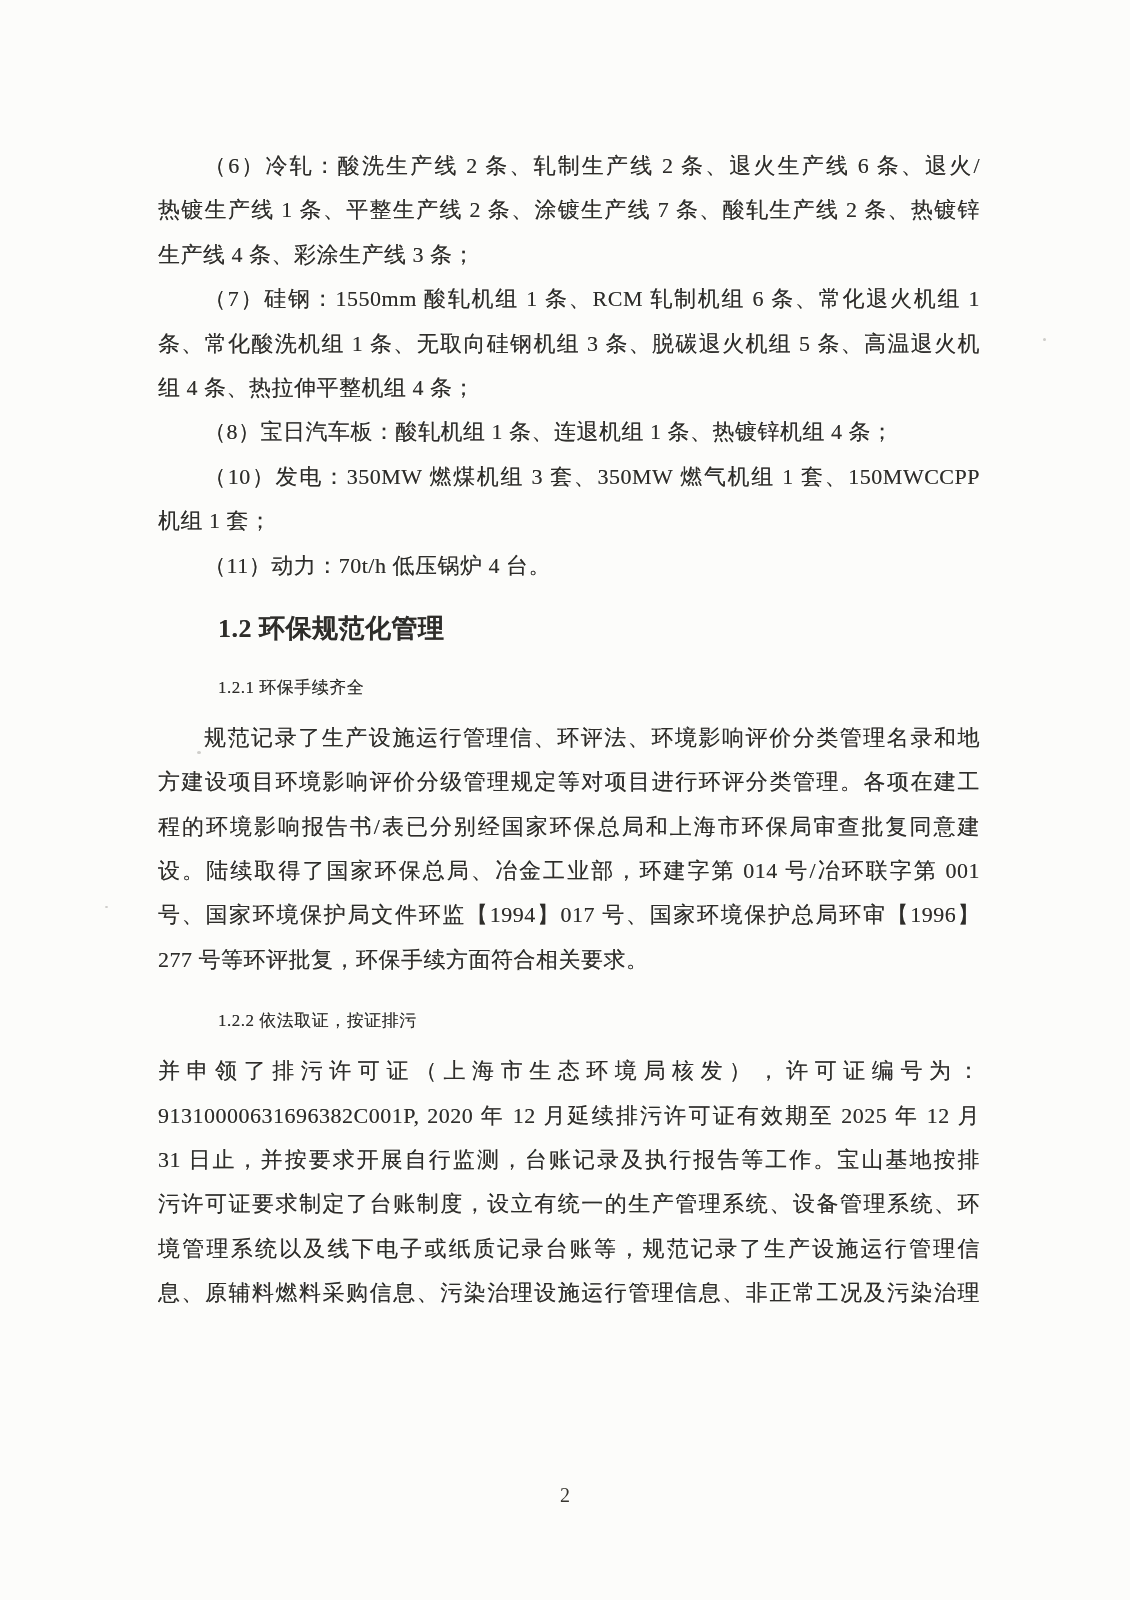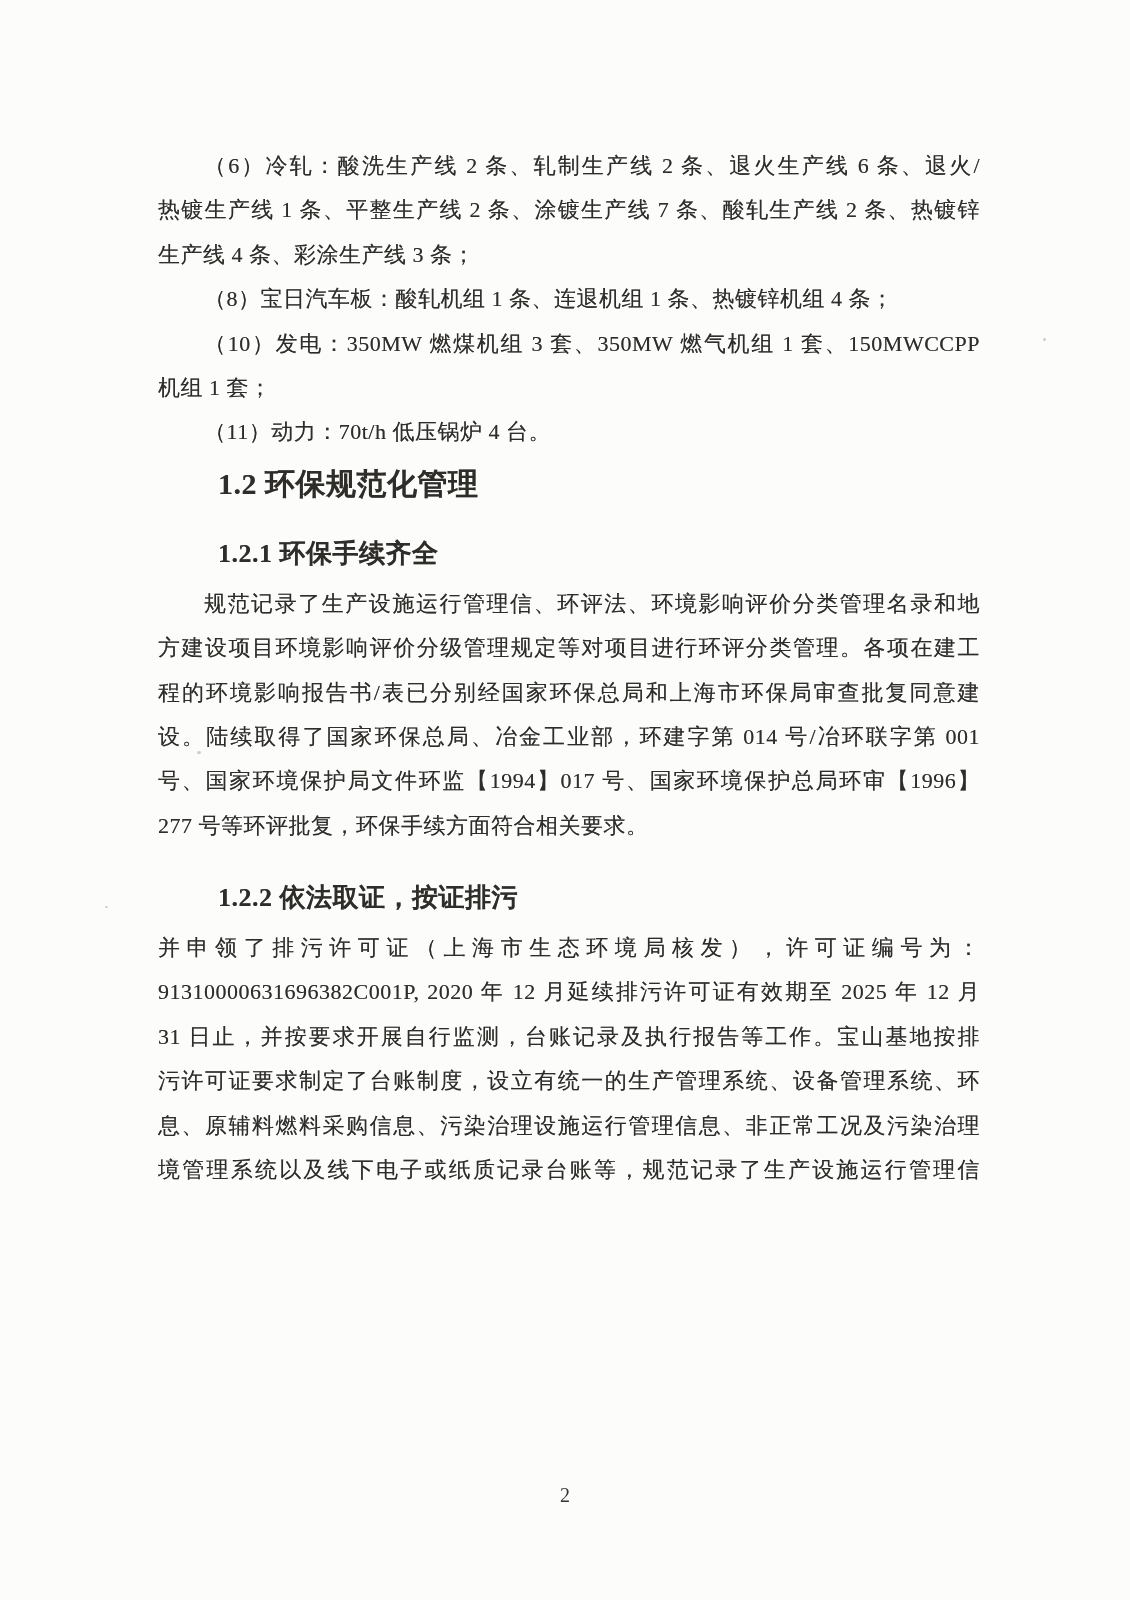--- a/index.html
+++ b/index.html
@@ -35,34 +35,34 @@
     height: 44.4px;
     overflow: hidden;
     text-align: justify;
     letter-spacing: 0.5px;
     text-shadow: 0 0 0.6px rgba(46, 45, 42, 0.55);
     white-space: normal;
   }
   .line.fill { text-align-last: justify; }
   .line.first { text-indent: 46px; font-family: Liberation Serif, serif; }
   h2.h2 {
-    margin: 9px 0 0 0;
+    margin: 21px 0 0 0;
     padding-left: 60px;
-    font-size: 30px;
+    font-size: 26px;
     line-height: 40px;
     font-weight: bold;
     letter-spacing: 0.5px;
     text-shadow: 0 0 0.6px rgba(46, 45, 42, 0.55);
   }
   h3.h3 {
-    margin: 32px 0 0 0;
+    margin: 21px 0 0 0;
     padding-left: 60px;
-    font-size: 26px;
+    font-size: 17px;
     line-height: 36px;
-    font-weight: bold;
+    font-weight: normal;
     letter-spacing: 0.5px;
     text-shadow: 0 0 0.6px rgba(46, 45, 42, 0.55);
   }
   .pageno {
     position: absolute;
     left: 0;
     right: 0;
     top: 1484px;
     text-align: center;
     font-size: 20px;
@@ -81,20 +81,25 @@
 <body>
 
 <div class="page" style="--paper: #fcfcfa; --ink: #2e2d2a;">
   <main class="doc" id="doc-body">
       <p class="list-para">
         <span class="line first fill">（6）冷轧：酸洗生产线 2 条、轧制生产线 2 条、退火生产线 6 条、退火/</span>
         <span class="line fill">热镀生产线 1 条、平整生产线 2 条、涂镀生产线 7 条、酸轧生产线 2 条、热镀锌</span>
         <span class="line">生产线 4 条、彩涂生产线 3 条；</span>
       </p>
       <p class="list-para">
+        <span class="line first fill">（7）硅钢：1550mm 酸轧机组 1 条、RCM 轧制机组 6 条、常化退火机组 1</span>
+        <span class="line fill">条、常化酸洗机组 1 条、无取向硅钢机组 3 条、脱碳退火机组 5 条、高温退火机</span>
+        <span class="line">组 4 条、热拉伸平整机组 4 条；</span>
+      </p>
+      <p class="list-para">
         <span class="line first">（8）宝日汽车板：酸轧机组 1 条、连退机组 1 条、热镀锌机组 4 条；</span>
       </p>
       <p class="list-para">
         <span class="line first fill">（10）发电：350MW 燃煤机组 3 套、350MW 燃气机组 1 套、150MWCCPP</span>
         <span class="line">机组 1 套；</span>
       </p>
       <p class="list-para">
         <span class="line first">（11）动力：70t/h 低压锅炉 4 台。</span>
       </p>
       <h2 class="h2">1.2 环保规范化管理</h2>
@@ -106,21 +111,21 @@
         <span class="line fill">设。陆续取得了国家环保总局、冶金工业部，环建字第 014 号/冶环联字第 001</span>
         <span class="line fill">号、国家环境保护局文件环监【1994】017 号、国家环境保护总局环审【1996】</span>
         <span class="line">277 号等环评批复，环保手续方面符合相关要求。</span>
       </p>
       <h3 class="h3">1.2.2 依法取证，按证排污</h3>
       <p class="para">
         <span class="line fill">并申领了排污许可证（上海市生态环境局核发），许可证编号为：</span>
         <span class="line fill">91310000631696382C001P, 2020 年 12 月延续排污许可证有效期至 2025 年 12 月</span>
         <span class="line fill">31 日止，并按要求开展自行监测，台账记录及执行报告等工作。宝山基地按排</span>
         <span class="line fill">污许可证要求制定了台账制度，设立有统一的生产管理系统、设备管理系统、环</span>
+        <span class="line fill">境管理系统以及线下电子或纸质记录台账等，规范记录了生产设施运行管理信</span>
         <span class="line fill">息、原辅料燃料采购信息、污染治理设施运行管理信息、非正常工况及污染治理</span>
-        <span class="line fill">境管理系统以及线下电子或纸质记录台账等，规范记录了生产设施运行管理信</span>
       </p>
     </main>
   <div class="pageno">2</div>
   <span class="speck" id="speck1"></span>
   <span class="speck" id="speck2"></span>
   <span class="speck" id="speck3"></span>
 </div>
 
 </body></html>

